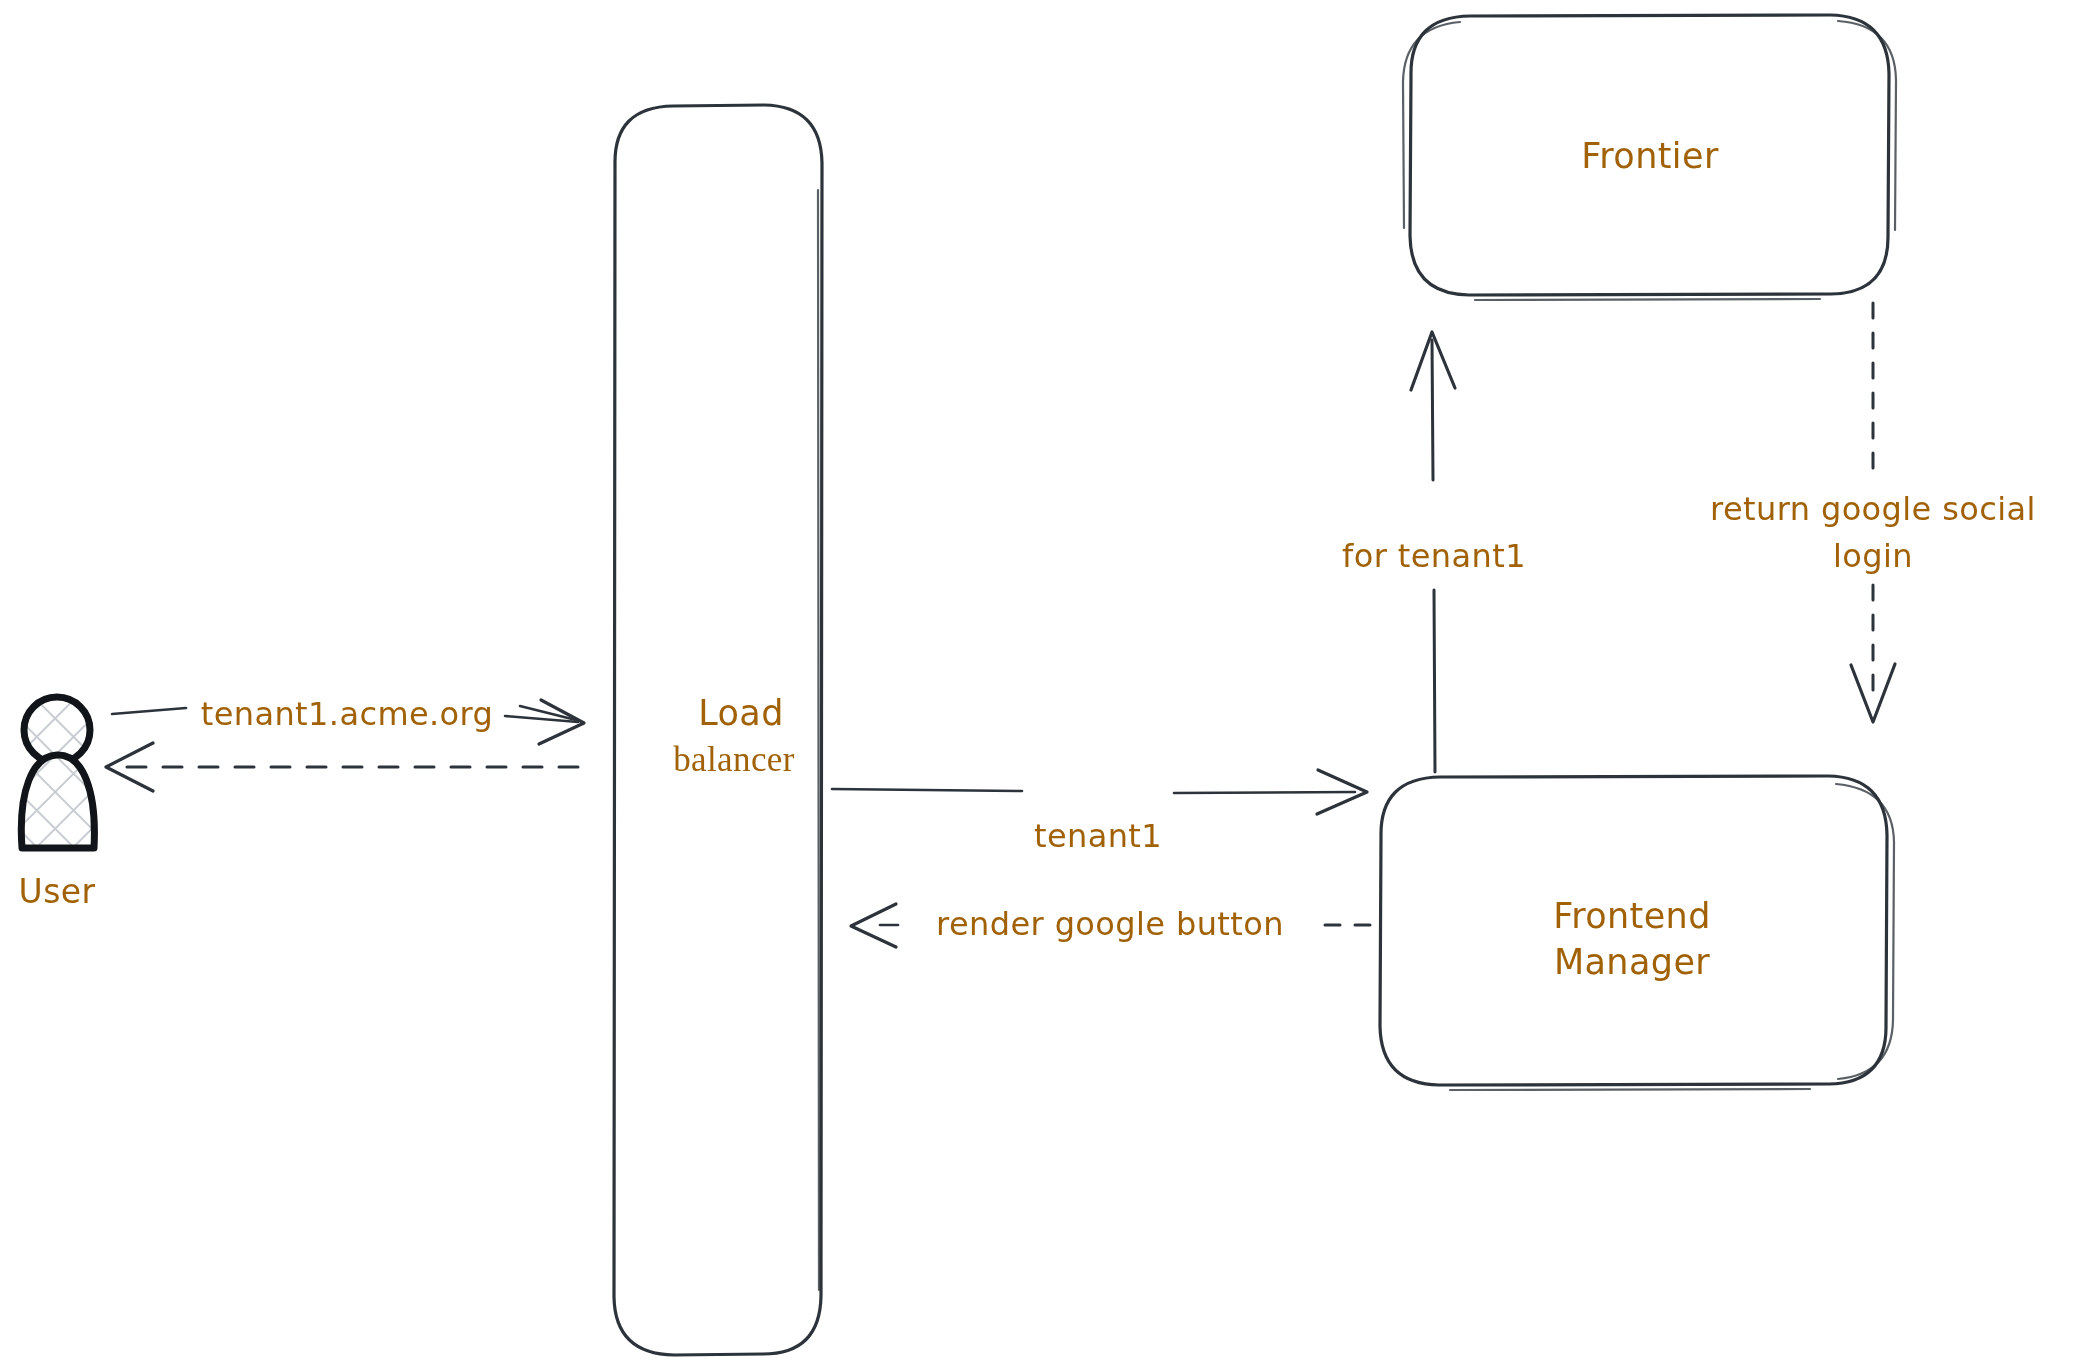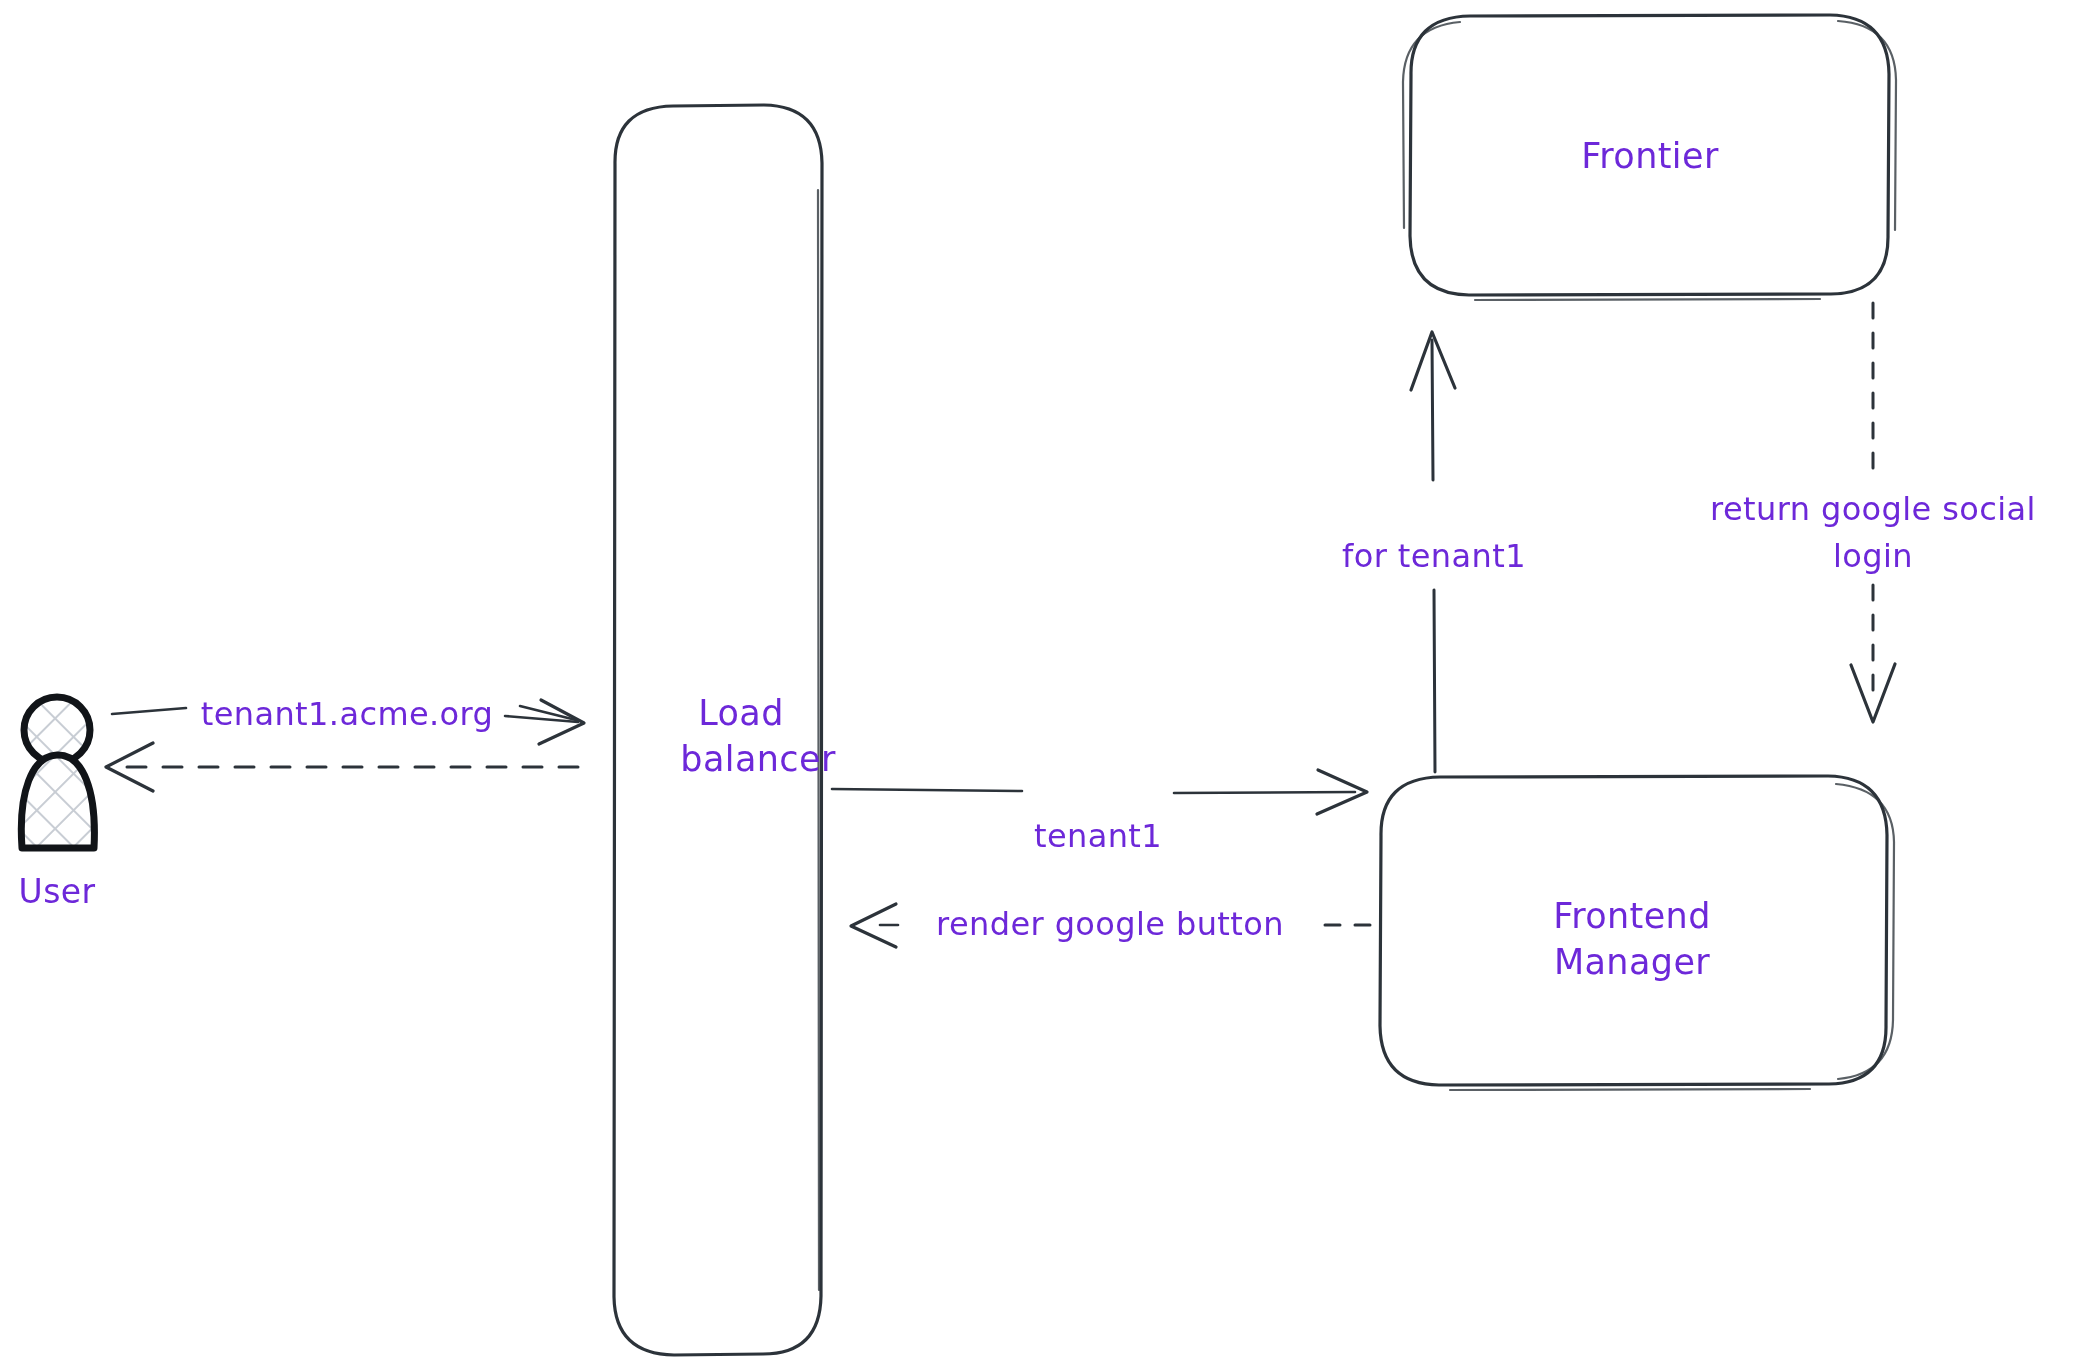--- a/index.html
+++ b/index.html
@@ -64,21 +64,21 @@
   }
   .actor-body {
     stroke: #111418;
     stroke-width: 7;
     fill: url(#hatchFill);
     stroke-linejoin: round;
     stroke-linecap: round;
   }
   .label-text {
     position: absolute;
-    color: #6d28d9;
+    color: #a16207;
     font-family: "DejaVu Sans", sans-serif;
     font-size: 33px;
     line-height: 1.22;
     letter-spacing: 0.4px;
     white-space: pre;
     text-align: left;
     user-select: none;
   }
   .node-label {
     font-size: 35px;
@@ -170,21 +170,21 @@
       <path class="sketch-stroke edge-dashed-short" d="M 1873 303 L 1873 480"></path>
       <path class="sketch-stroke edge-dashed-short" d="M 1873 585 L 1873 705"></path>
       <path class="arrow-head" d="M 1851 665 L 1873 722 L 1895 664"></path>
     </g>
   </svg>
 
   <div class="label-text actor-label centered" style="left:57px; top:884px;margin-top:8px;">User</div>
 
   <div class="label-text node-label centered" style="left:718px; top:714px;margin-left:23px;">Load</div>
 
-  <div class="label-text node-label centered" style="left:758px; top:760px;">balancer</div>
+  <div class="label-text node-label centered" style="left:734px; top:760px;font-family:Liberation Serif, serif;">balancer</div>
 
   <div class="label-text node-label centered" style="left:1650px; top:157px;">Frontier</div>
 
   <div class="label-text node-label centered" style="left:1632px; top:917px;">Frontend</div>
 
   <div class="label-text node-label centered" style="left:1632px; top:963px;">Manager</div>
 
   <div class="label-text edge-label centered" style="left:347px; top:715px;">tenant1.acme.org</div>
 
   <div class="label-text edge-label centered" style="left:1098px; top:793px;margin-top:44px;">tenant1</div>

